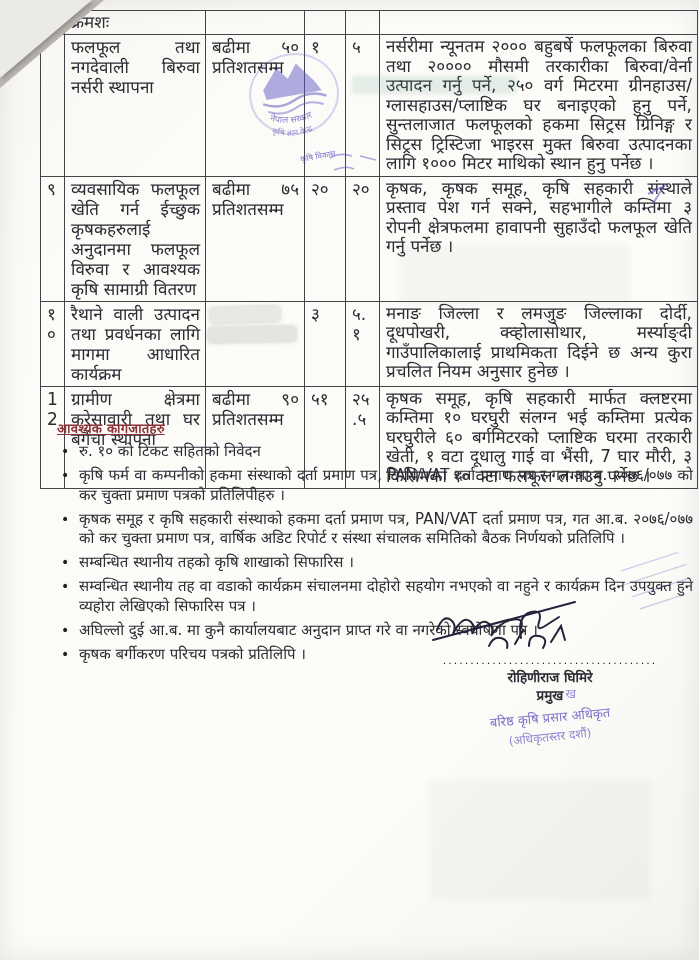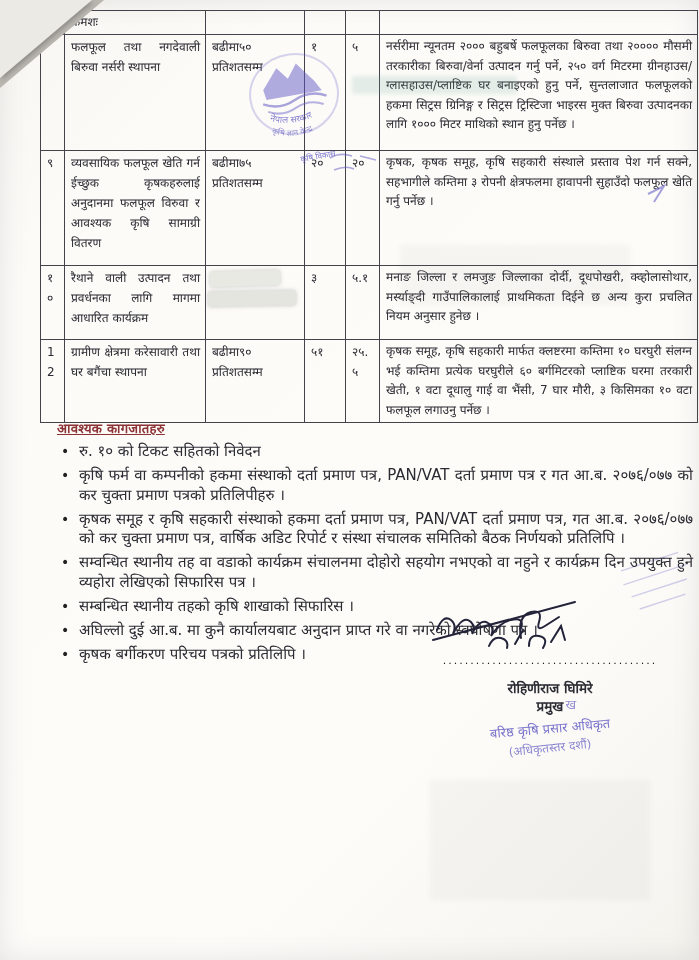--- a/index.html
+++ b/index.html
@@ -15,33 +15,33 @@
   .fold-shadow { position:absolute; left:0; top:0; width:0; height:0;
     border-top:88px solid #b9b6b0; border-right:104px solid transparent; }
   .fold-paper { position:absolute; left:0; top:0; width:0; height:0;
     border-top:78px solid #eceae4; border-right:92px solid transparent;
     filter:drop-shadow(2px 2px 2px rgba(70,70,70,.35)); }
 
   
   table.grant {
     position:absolute; left:40px; top:10px; width:657px;
     border-collapse:collapse; table-layout:fixed;
-    font-size:12px; line-height:20px;
+    font-size:17px; line-height:20px;
   }
   table.grant td {
     border:1.4px solid #43434c; vertical-align:top; padding:2px 5px 2px 6px;
     word-break:break-word;
   }
   col.c-sn{width:24px} col.c-prog{width:141px} col.c-pct{width:99px}
   col.c-n1{width:41px} col.c-n2{width:34px} col.c-det{width:318px}
   tr.r-cont td { border-bottom:1.4px solid #43434c; height:22px; padding-top:1px;}
   td.prog { text-align:justify; }
   td.det  { text-align:justify; line-height:19.5px; }
   td.num  { text-align:left; padding-left:7px;}
-  .pct-line1 { display:flex; }
+  .pct-line1 { display:flex; justify-content:space-between; }
   .r1 td{height:116px} .r2 td{height:115px} .r3 td{height:74px} .r4 td{height:83px}
 
   .whiteout { position:relative; margin-top:3px; height:40px; }
   .whiteout .patch{ position:absolute; background:#e9e9e3; border-radius:3px;
      box-shadow:0 0 4px rgba(150,150,150,.5); }
   .whiteout .p1{ left:-2px; top:0; width:70px; height:15px; transform:rotate(-2deg);}
   .whiteout .p2{ left:-4px; top:20px; width:88px; height:15px; transform:rotate(-1deg); background:#e4e5df;}
 
   
   .stamp-round { position:absolute; left:243px; top:50px; width:104px; height:102px;
@@ -58,21 +58,21 @@
     text-decoration:underline; margin-bottom:5px; letter-spacing:.2px;}
   .docs ul { list-style:none; }
   .docs li { position:relative; padding-left:22px; margin-bottom:4.5px;
     font-size:15px; line-height:19.5px; text-align:justify; }
   .docs li::before { content:"•"; position:absolute; left:4px; top:0; font-size:14px; color:#222;}
 
   
   .sig { position:absolute; left:420px; top:588px; width:260px; text-align:center; }
   .sig-svg { position:absolute; left:5px; top:0; }
   .dotline { margin-top:66px; color:#222; font-size:11px; letter-spacing:2px; white-space:nowrap;}
-  .sig-name { font-size:13.5px; font-weight:bold; margin-top:12px; }
+  .sig-name { font-size:13.5px; font-weight:bold; margin-top:1px; }
   .sig-title { font-size:13.5px; font-weight:bold; margin-top:0; position:relative;}
   .sig-title .overlap { position:absolute; margin-left:2px; color:rgba(93,85,194,.65);
      font-weight:normal; font-size:13px; top:-2px;}
   .stamp-text { color:rgba(93,85,194,.82); font-size:13px; transform:rotate(-5deg); margin-top:4px;}
   .stamp-text2{ color:rgba(93,85,194,.70); font-size:12px; transform:rotate(-6deg); margin-top:2px;}
 </style>
 </head>
 <body>
 
 <div id="page">
@@ -195,22 +195,22 @@
       <path d="M6 12 h60 M4 26 h66 M8 40 h58 M12 54 h48"></path>
     </g>
   </svg>
 
   <div class="docs">
     <h3>आवश्यक कागजातहरु</h3>
     <ul>
       <li>रु. १० को टिकट सहितको निवेदन</li>
       <li>कृषि फर्म वा कम्पनीको हकमा संस्थाको दर्ता प्रमाण पत्र, PAN/VAT दर्ता प्रमाण पत्र र गत आ.ब. २०७६/०७७ को कर चुक्ता प्रमाण पत्रको प्रतिलिपीहरु ।</li>
       <li>कृषक समूह र कृषि सहकारी संस्थाको हकमा दर्ता प्रमाण पत्र, PAN/VAT दर्ता प्रमाण पत्र, गत आ.ब. २०७६/०७७ को कर चुक्ता प्रमाण पत्र, वार्षिक अडिट रिपोर्ट र संस्था संचालक समितिको बैठक निर्णयको प्रतिलिपि ।</li>
+      <li>सम्बन्धित स्थानीय तहको कृषि शाखाको सिफारिस ।</li>
       <li>सम्वन्धित स्थानीय तह वा वडाको कार्यक्रम संचालनमा दोहोरो सहयोग नभएको वा नहुने र कार्यक्रम दिन उपयुक्त हुने व्यहोरा लेखिएको सिफारिस पत्र ।</li>
-      <li>सम्बन्धित स्थानीय तहको कृषि शाखाको सिफारिस ।</li>
       <li>अघिल्लो दुई आ.ब. मा कुनै कार्यालयबाट अनुदान प्राप्त गरे वा नगरेको स्वघोषणा पत्र ।</li>
       <li>कृषक बर्गीकरण परिचय पत्रको प्रतिलिपि ।</li>
     </ul>
   </div>
 
   <div class="sig">
     <svg class="sig-svg" width="230" height="70">
       <g stroke="#23233a" stroke-width="2" fill="none" stroke-linecap="round">
         <path d="M12 42 q6 -16 14 -10 q6 5 2 14 q10 -20 18 -12 q5 5 1 12 q8 -16 16 -11 q7 4 3 13 q9 -14 20 -16 q14 -3 10 8"></path>
         <path d="M96 50 q-4 -22 10 -26 q12 -3 8 10 q-3 10 6 4 l14 -9"></path>

